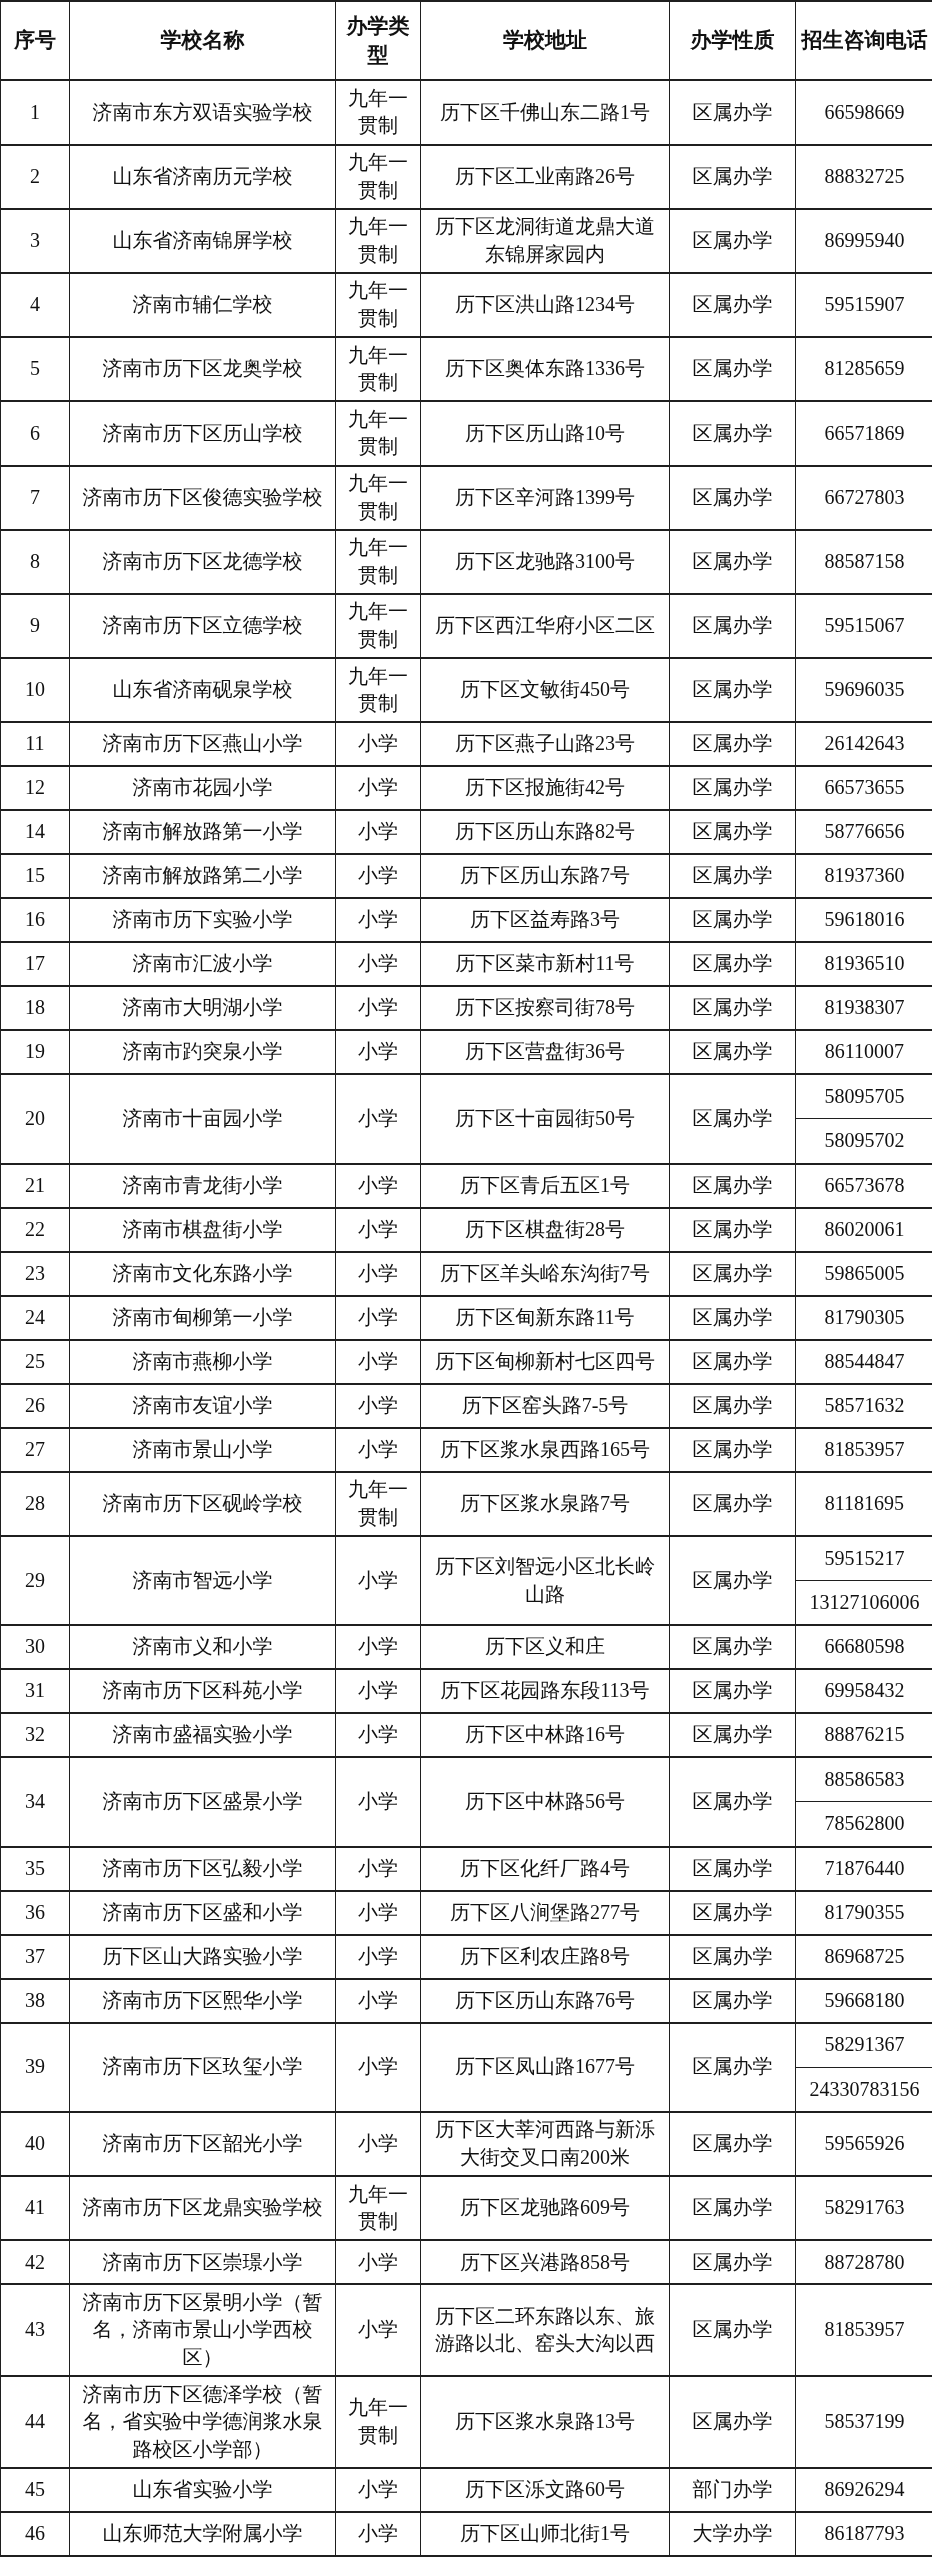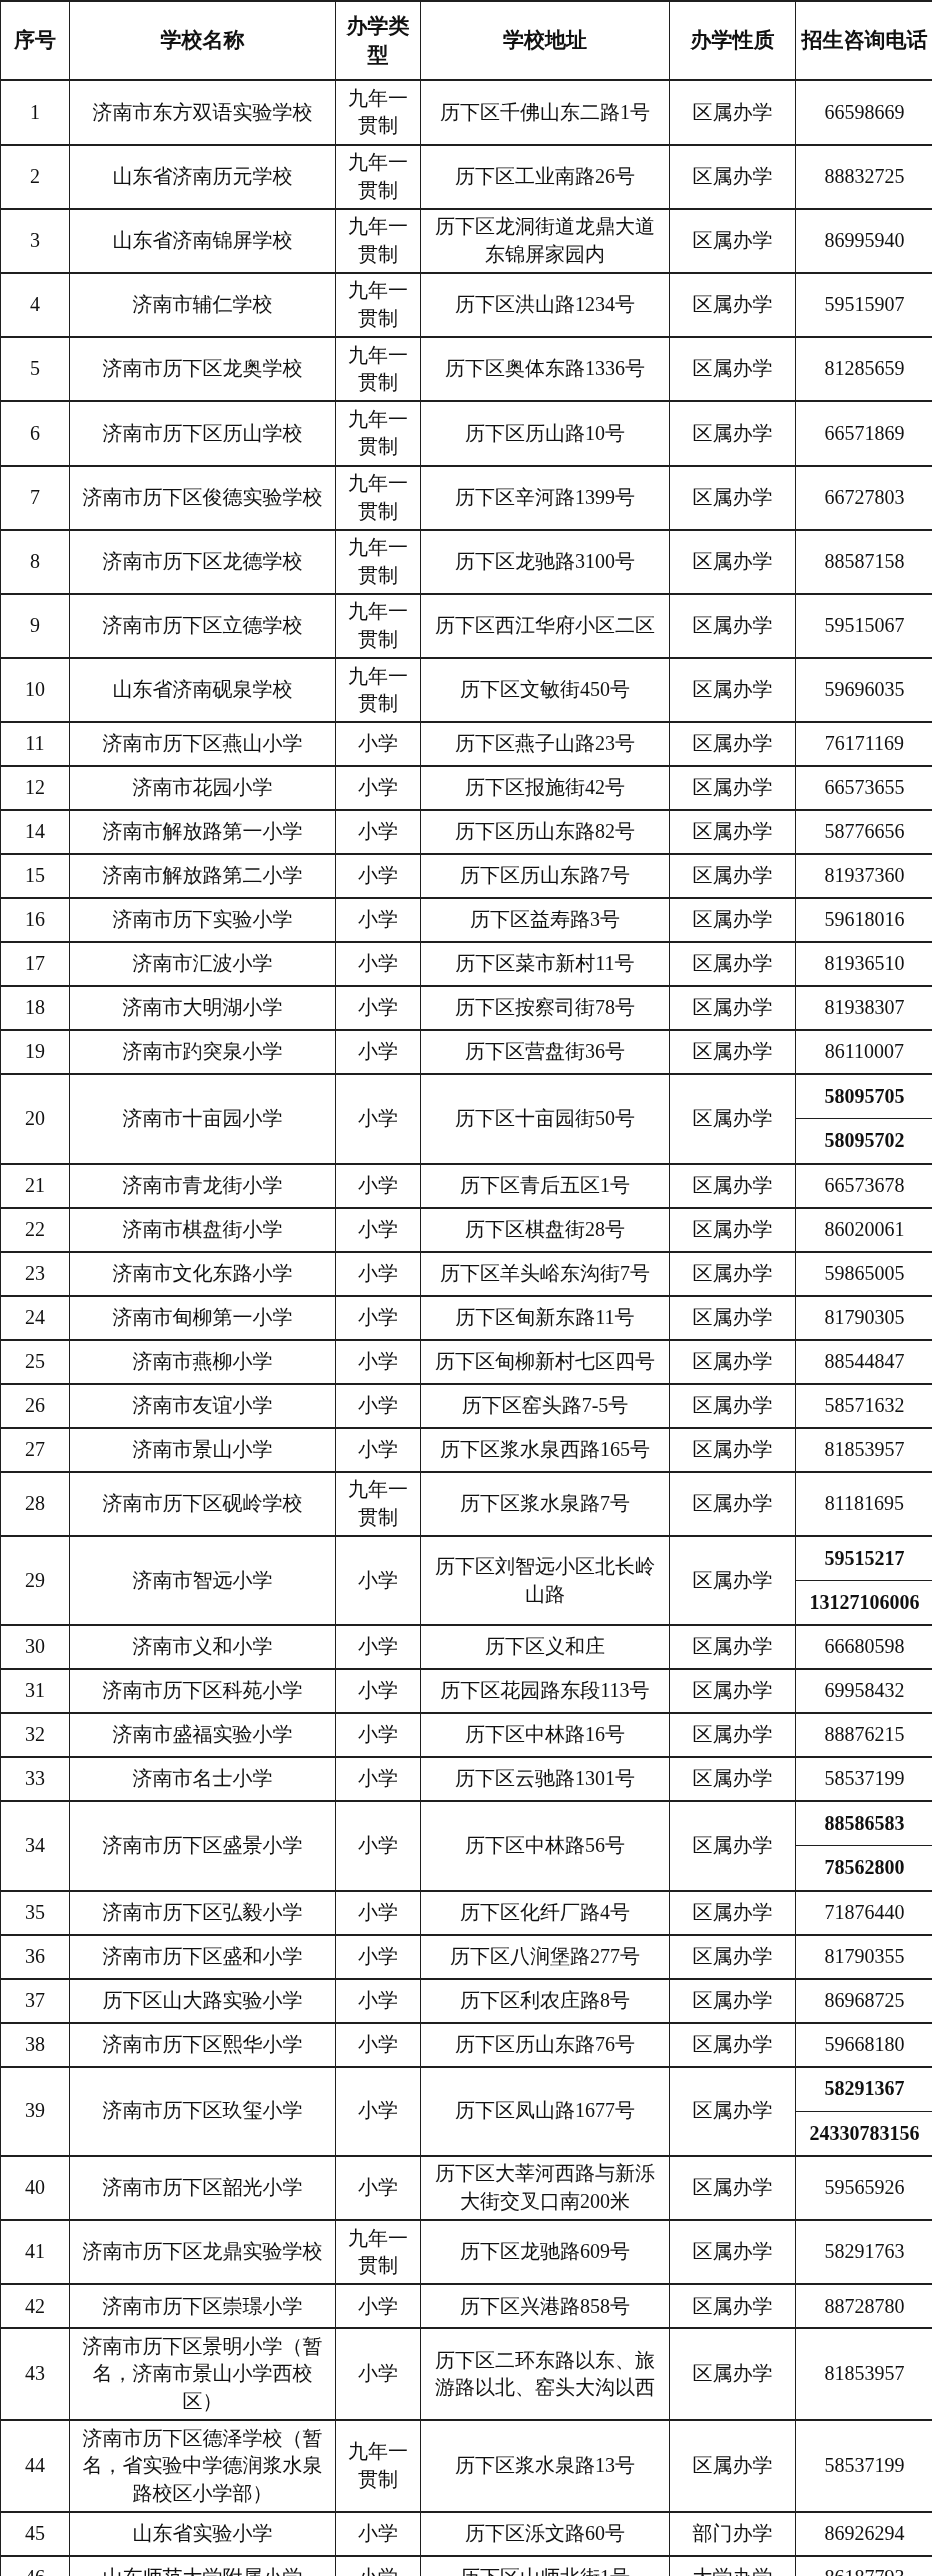--- a/index.html
+++ b/index.html
@@ -36,21 +36,20 @@
     font-size: 21px;
     height: 67px;
     padding: 5.2px 3.5px;
   }
   tbody td {
     height: 35px;
   }
   td.split {
     padding: 0;
     height: auto;
-    font-weight: bold;
   }
   .phone-part {
     padding: 7.8px 1.7px;
   }
   .phone-part + .phone-part {
     border-top: 1.3px solid #1f1f1f;
   }
 </style>
 </head>
 <body>
@@ -164,21 +163,21 @@
         <td data-name="cell-address">历下区文敏街450号</td>
         <td data-name="cell-nature">区属办学</td>
         <td data-name="cell-phone">59696035</td>
       </tr>
       <tr data-name="table-row">
         <td data-name="cell-no">11</td>
         <td data-name="cell-name">济南市历下区燕山小学</td>
         <td data-name="cell-type">小学</td>
         <td data-name="cell-address">历下区燕子山路23号</td>
         <td data-name="cell-nature">区属办学</td>
-        <td data-name="cell-phone">76171169</td>
+        <td data-name="cell-phone">26142643</td>
       </tr>
       <tr data-name="table-row">
         <td data-name="cell-no">12</td>
         <td data-name="cell-name">济南市花园小学</td>
         <td data-name="cell-type">小学</td>
         <td data-name="cell-address">历下区报施街42号</td>
         <td data-name="cell-nature">区属办学</td>
         <td data-name="cell-phone">66573655</td>
       </tr>
       <tr data-name="table-row">
@@ -326,28 +325,20 @@
         <td data-name="cell-nature">区属办学</td>
         <td data-name="cell-phone">69958432</td>
       </tr>
       <tr data-name="table-row">
         <td data-name="cell-no">32</td>
         <td data-name="cell-name">济南市盛福实验小学</td>
         <td data-name="cell-type">小学</td>
         <td data-name="cell-address">历下区中林路16号</td>
         <td data-name="cell-nature">区属办学</td>
         <td data-name="cell-phone">88876215</td>
-      </tr>
-      <tr data-name="table-row">
-        <td data-name="cell-no">33</td>
-        <td data-name="cell-name">济南市名士小学</td>
-        <td data-name="cell-type">小学</td>
-        <td data-name="cell-address">历下区云驰路1301号</td>
-        <td data-name="cell-nature">区属办学</td>
-        <td data-name="cell-phone">58537199</td>
       </tr>
       <tr data-name="table-row">
         <td data-name="cell-no">34</td>
         <td data-name="cell-name">济南市历下区盛景小学</td>
         <td data-name="cell-type">小学</td>
         <td data-name="cell-address">历下区中林路56号</td>
         <td data-name="cell-nature">区属办学</td>
         <td data-name="cell-phone" class="split"><div data-name="phone-number" class="phone-part">88586583</div><div data-name="phone-number" class="phone-part">78562800</div></td>
       </tr>
       <tr data-name="table-row">

